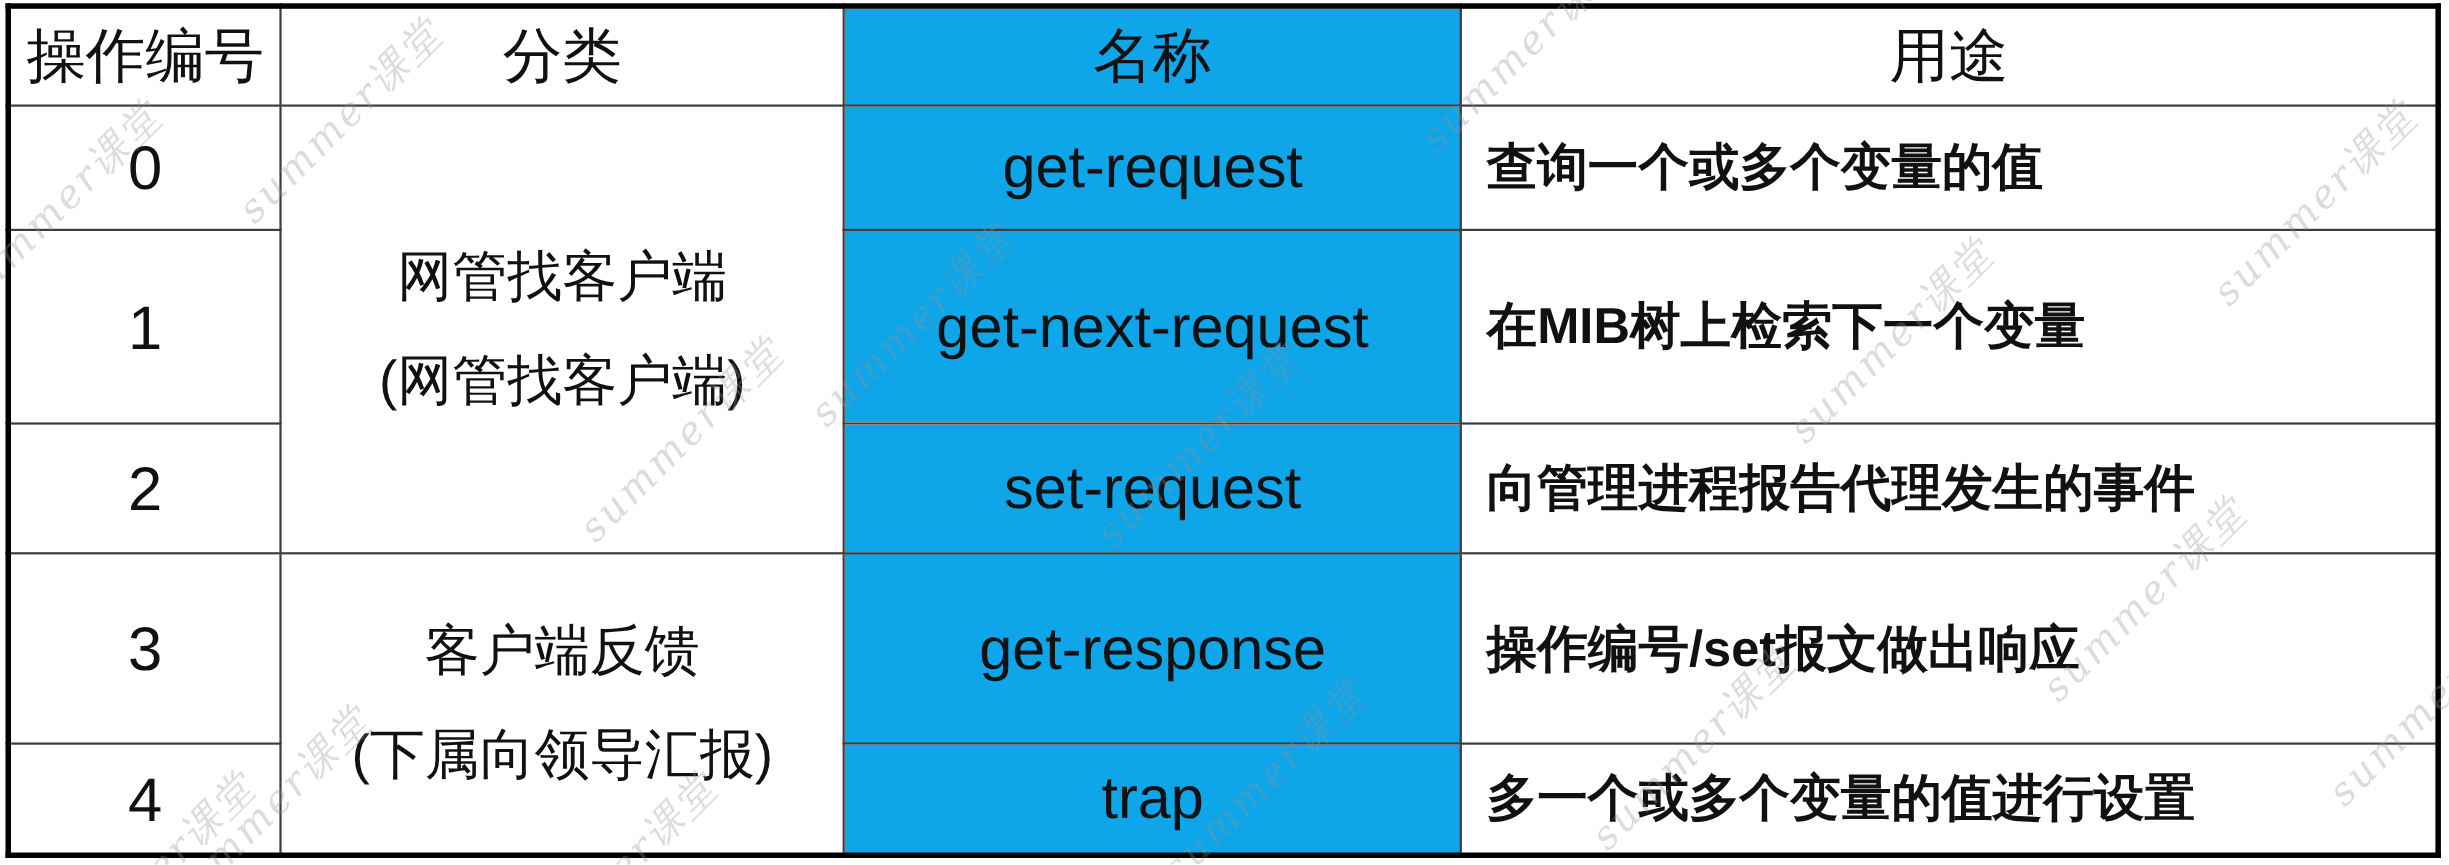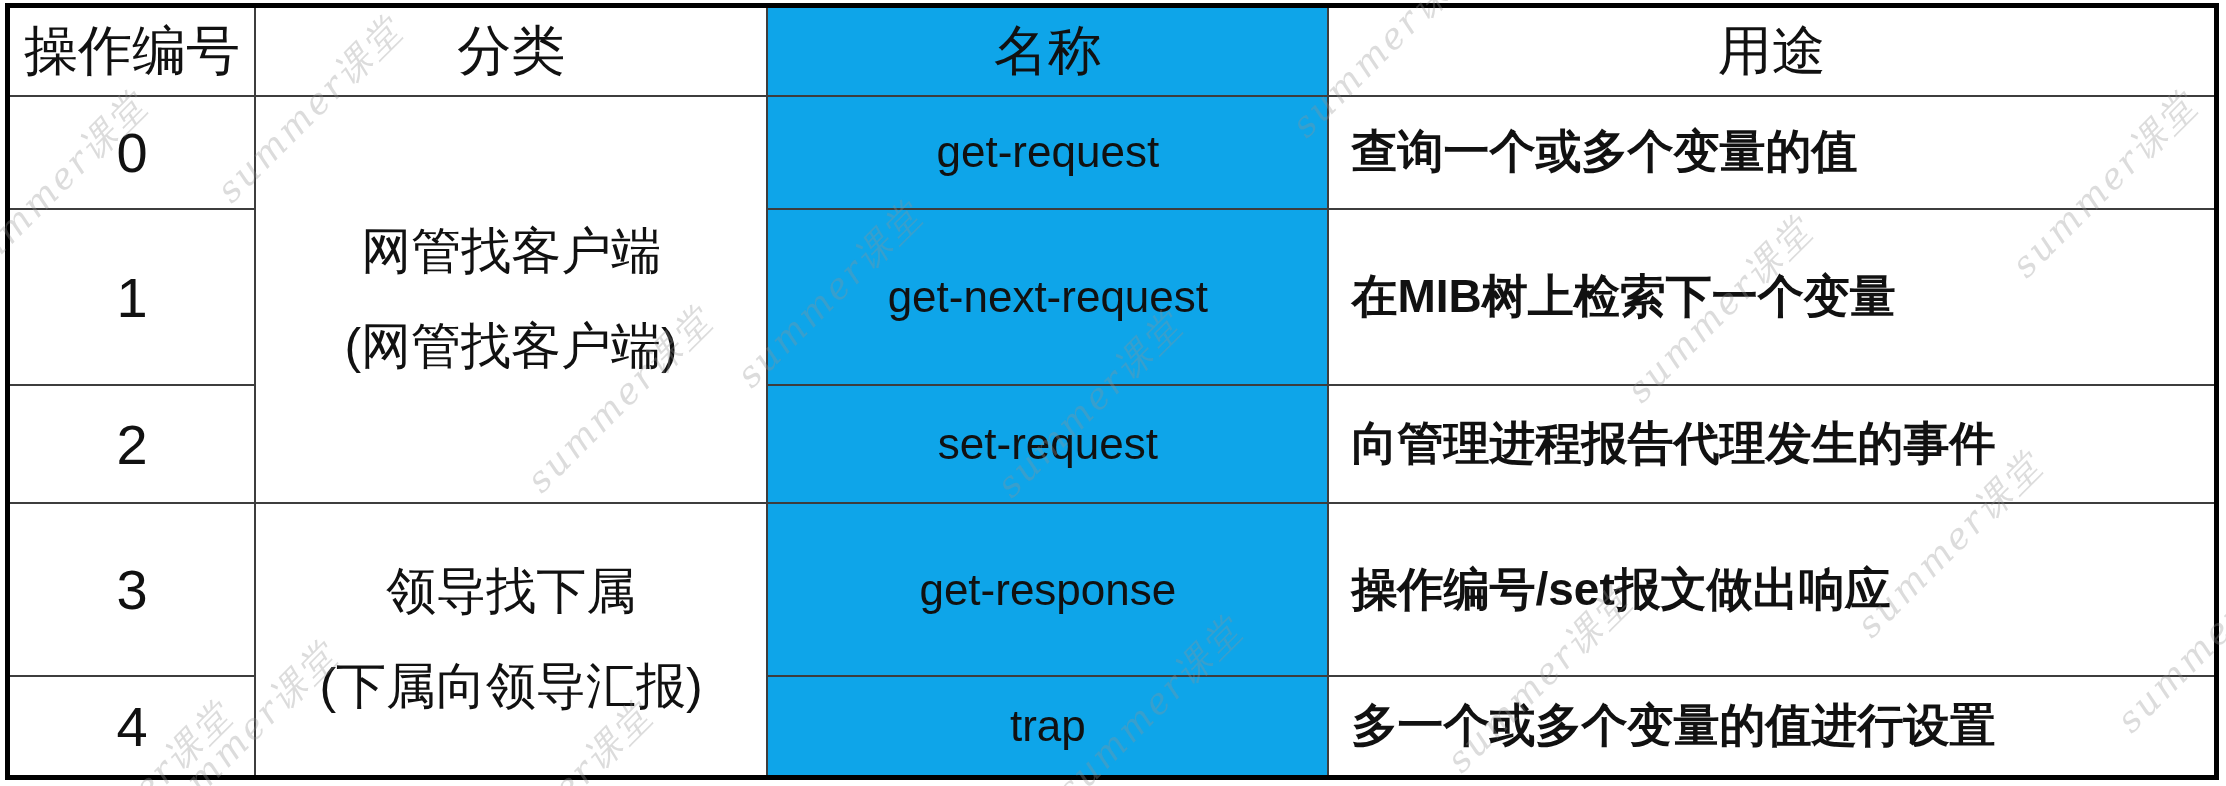--- a/index.html
+++ b/index.html
@@ -48,21 +48,21 @@
     font-size: 56px;
   }
   td.cat-cell {
     font-size: 50px;
   }
   td.cat-cell .cat-line {
     display: block;
     line-height: 95px;
   }
   td.name-cell {
-    font-size: 44px;
+    font-size: 54px;
     margin-top: 23px;
   }
   td.purpose-cell {
     font-size: 46px;
     text-align: left;
     padding-left: 22px;
     font-weight: bold;
   }
 
   
@@ -121,21 +121,21 @@
         <td class="purpose-cell">在MIB树上检索下一个变量</td>
       </tr>
       <tr class="row2">
         <td class="num-cell">2</td>
         <td class="name-cell">set-request</td>
         <td class="purpose-cell">向管理进程报告代理发生的事件</td>
       </tr>
       <tr class="row3">
         <td class="num-cell">3</td>
         <td class="cat-cell" rowspan="2">
-          <span class="cat-line">领导找下属</span>
+          <span class="cat-line">客户端反馈</span>
           <span class="cat-line">(下属向领导汇报)</span>
         </td>
         <td class="name-cell">get-response</td>
         <td class="purpose-cell">操作编号/set报文做出响应</td>
       </tr>
       <tr class="row4">
         <td class="num-cell">4</td>
         <td class="name-cell">trap</td>
         <td class="purpose-cell">多一个或多个变量的值进行设置</td>
       </tr>

